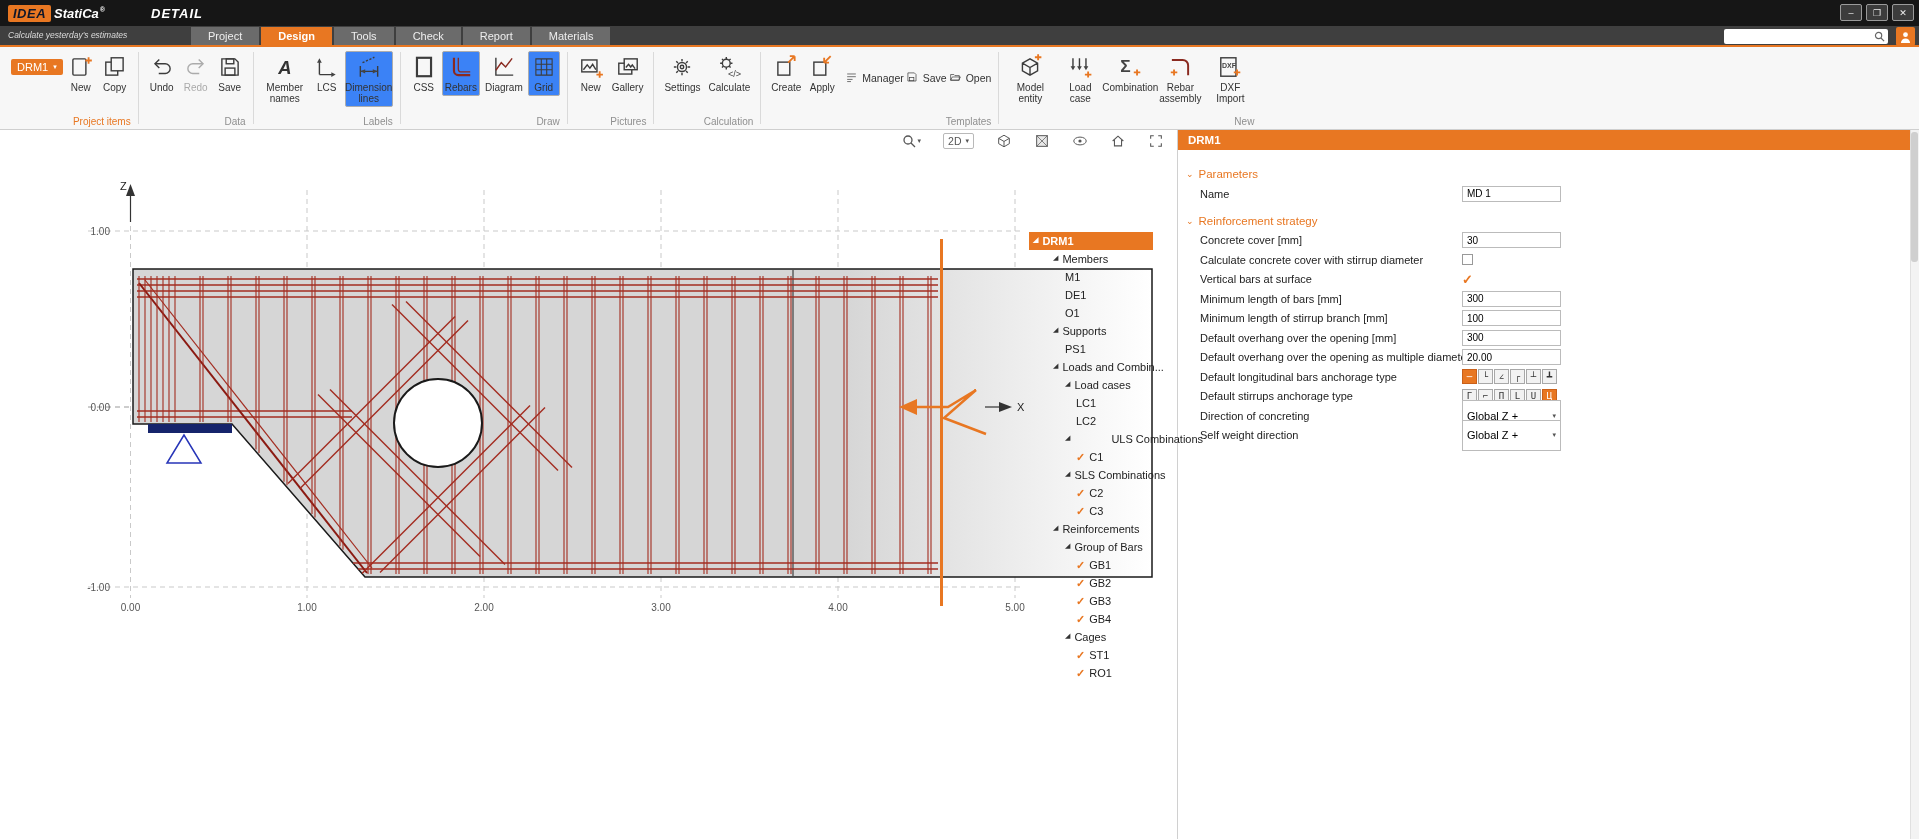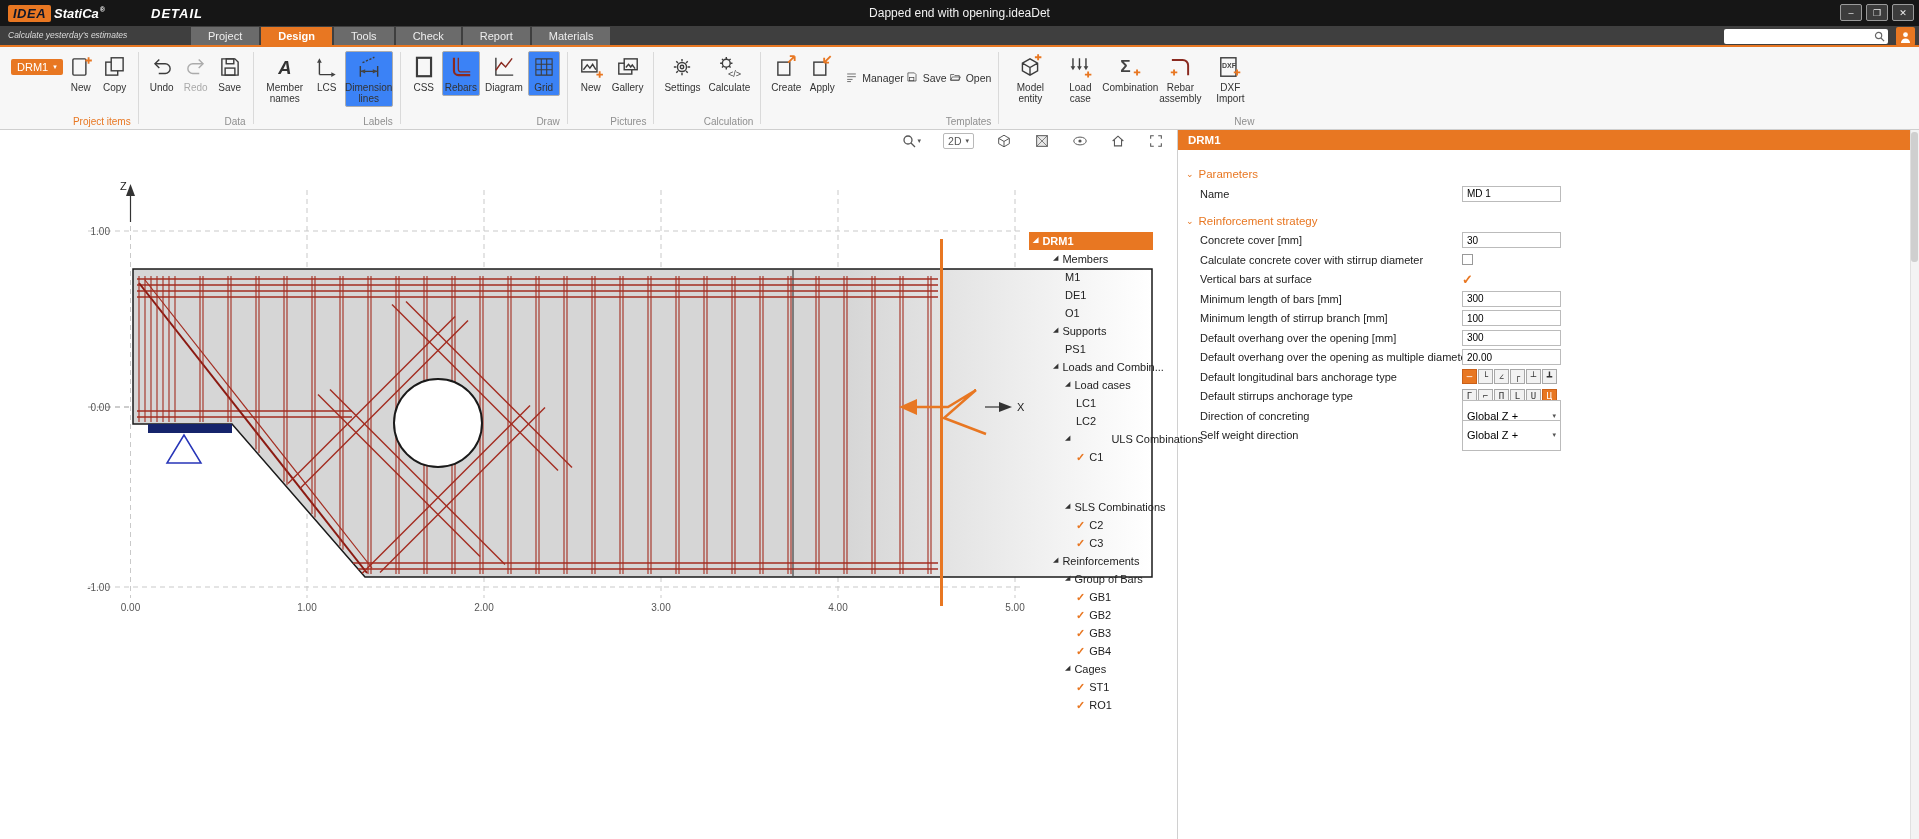--- a/index.html
+++ b/index.html
@@ -76,21 +76,20 @@
 </style>
 </head>
 <body>
 
 <div class="titlebar">
   <div class="logo-wrap">
     <span class="logo-idea">IDEA</span>
     <span class="logo-statica"><span>StatiCa</span><sup class="logo-reg">®</sup></span>
     <span class="app-name">DETAIL</span>
   </div>
-  <div class="doc-title">Dapped end with opening.ideaDet</div>
   <div class="winbtns">
     <div class="wbtn">–</div>
     <div class="wbtn">❐</div>
     <div class="wbtn">✕</div>
   </div>
 </div>
 
 <div class="tabrow">
   <div class="tagline">Calculate yesterday's estimates</div>
   <div class="tabs">
@@ -553,21 +552,21 @@
         <span>LC2</span>
       </div>
       <div class="trow" style="padding-left: 36px; gap: 37px;">
         <span class="tarrow">◢</span>
         <span>ULS Combinations</span>
       </div>
       <div class="trow" style="padding-left: 47px;">
         <span class="tcheck">✓</span>
         <span>C1</span>
       </div>
-      <div class="trow" style="padding-left: 36px; margin-top: 32px;">
+      <div class="trow" style="padding-left: 36px;">
         <span class="tarrow">◢</span>
         <span>SLS Combinations</span>
       </div>
       <div class="trow" style="padding-left: 47px;">
         <span class="tcheck">✓</span>
         <span>C2</span>
       </div>
       <div class="trow" style="padding-left: 47px;">
         <span class="tcheck">✓</span>
         <span>C3</span>

